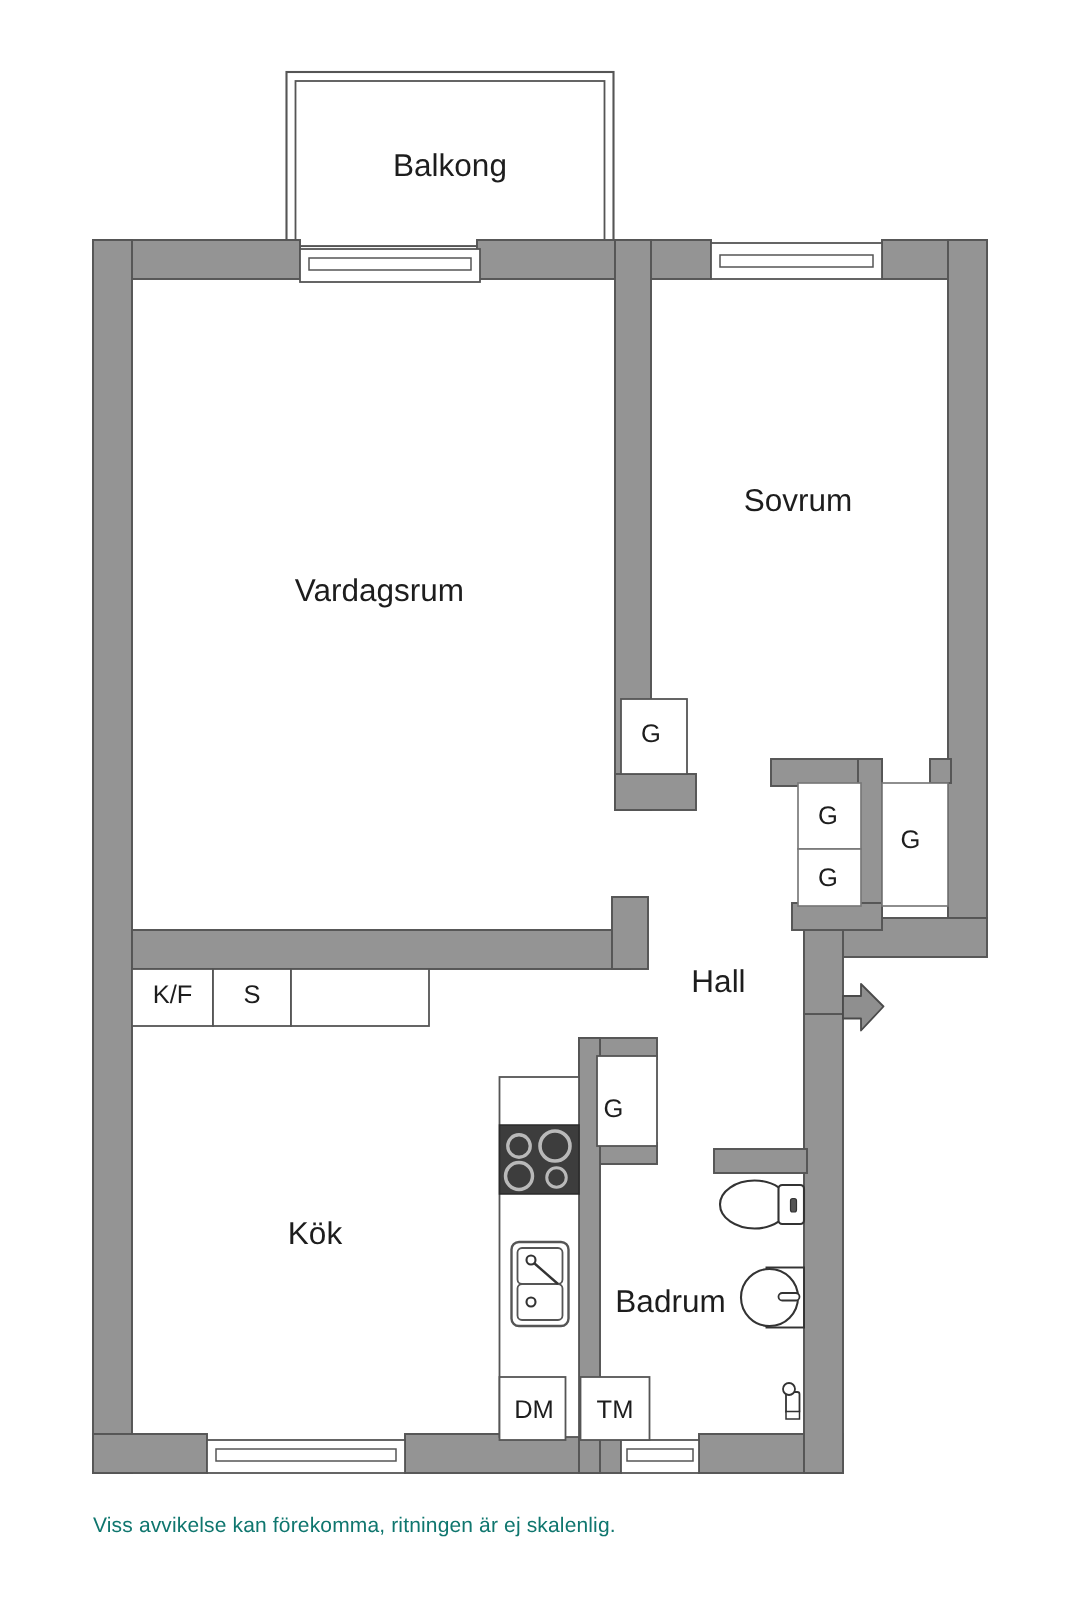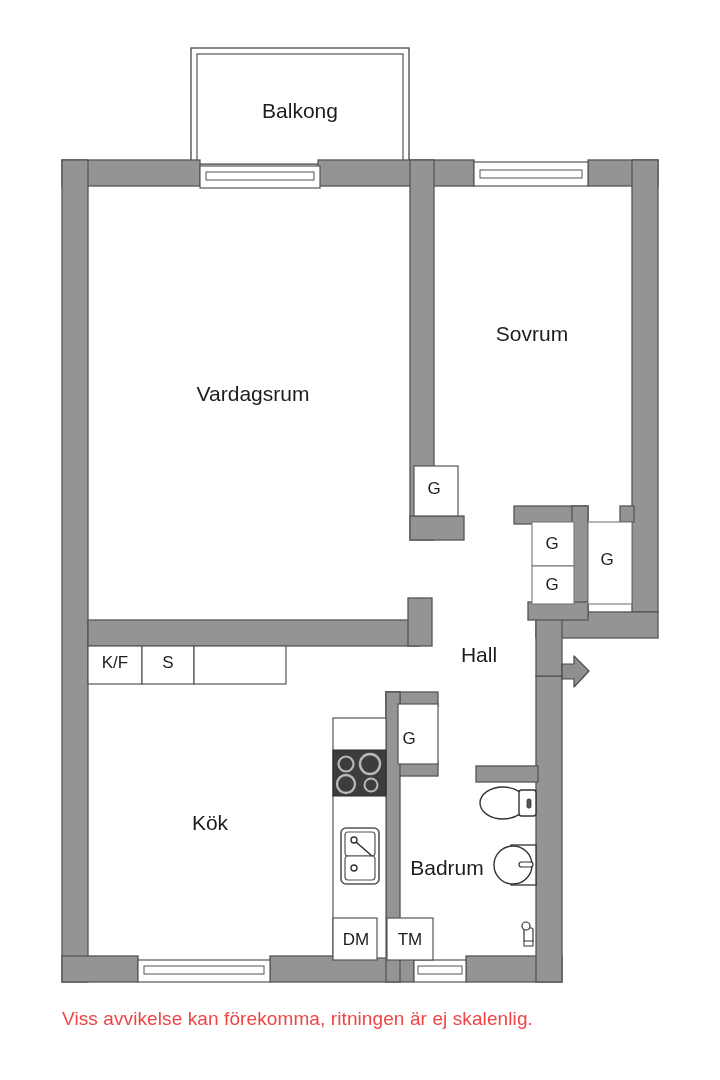--- a/index.html
+++ b/index.html
@@ -36,22 +36,22 @@
     font-size: 17px;
     fill: #1d1d1d;
     text-anchor: middle;
     dominant-baseline: middle;
   }
   .caption-text {
     position: absolute;
     left: 62px;
     top: 1008px;
     font-family: "Liberation Sans", sans-serif;
-    font-size: 19px;
-    color: #ef4444;
+    font-size: 14px;
+    color: #0f766e;
     letter-spacing: 0.1px;
     white-space: nowrap;
   }
 </style>
 </head>
 <body>
 
 <div id="floorplan-root">
 
   <svg class="plan" viewBox="0 0 720 1080">

